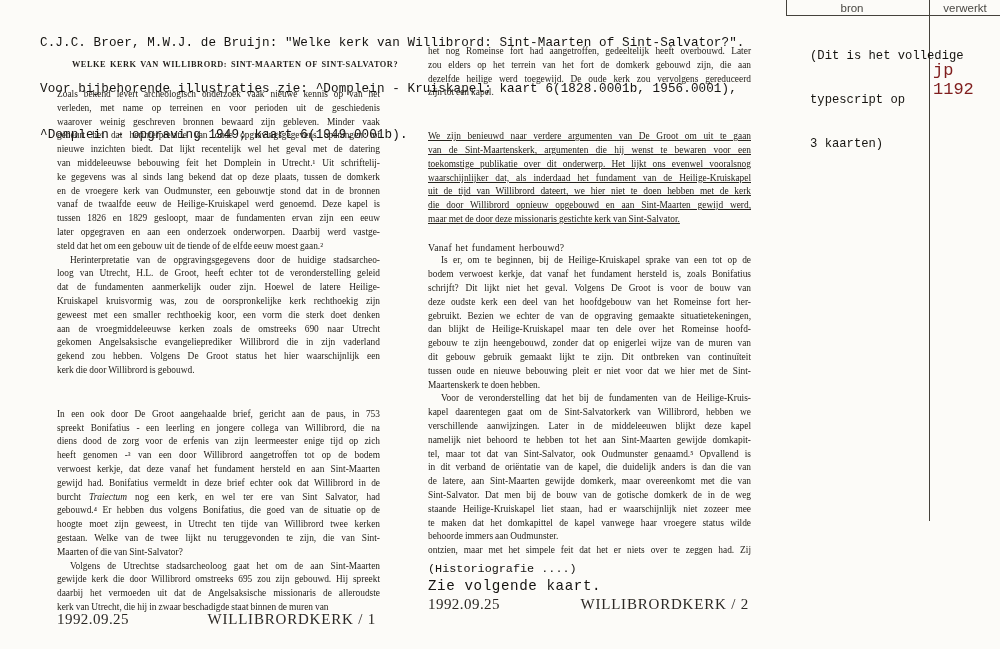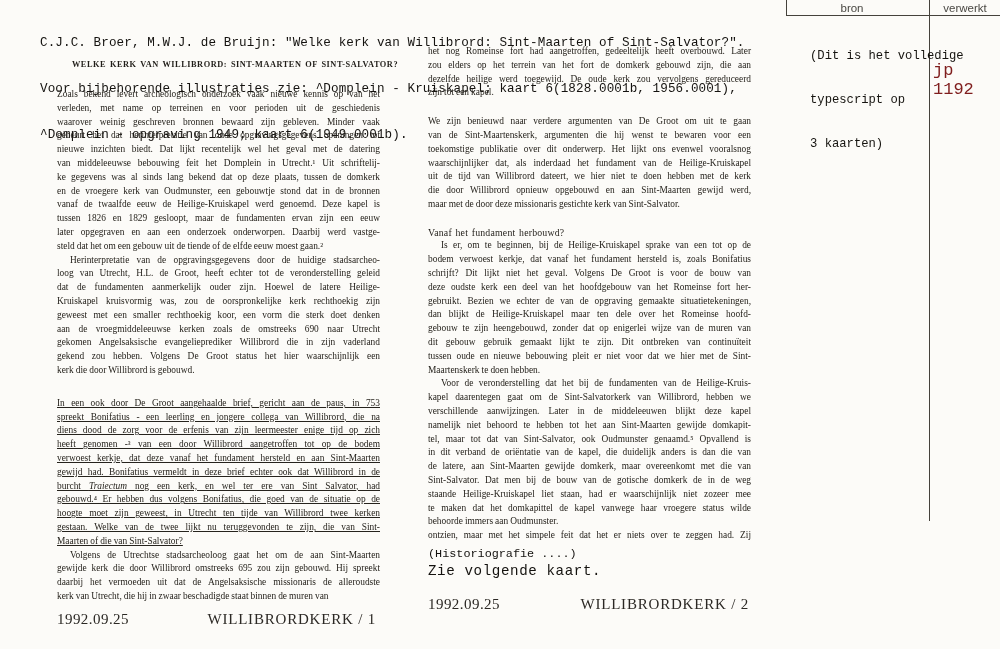--- a/index.html
+++ b/index.html
@@ -108,21 +108,21 @@
           <div class="line jl ind">Herinterpretatie van de opgravingsgegevens door de huidige stadsarcheo-</div>
           <div class="line jl">loog van Utrecht, H.L. de Groot, heeft echter tot de veronderstelling geleid</div>
           <div class="line jl">dat de fundamenten aanmerkelijk ouder zijn. Hoewel de latere Heilige-</div>
           <div class="line jl">Kruiskapel kruisvormig was, zou de oorspronkelijke kerk rechthoekig zijn</div>
           <div class="line jl">geweest met een smaller rechthoekig koor, een vorm die sterk doet denken</div>
           <div class="line jl">aan de vroegmiddeleeuwse kerken zoals de omstreeks 690 naar Utrecht</div>
           <div class="line jl">gekomen Angelsaksische evangelieprediker Willibrord die in zijn vaderland</div>
           <div class="line jl">gekend zou hebben. Volgens De Groot status het hier waarschijnlijk een</div>
           <div class="line ll">kerk die door Willibrord is gebouwd.</div>
         </div>
-        <div class="para p-body" style="margin-top: 19px; text-decoration: underline;">
+        <div class="para p-body" style="margin-top: 30px;">
           <div class="line jl">In een ook door De Groot aangehaalde brief, gericht aan de paus, in 753</div>
           <div class="line jl">spreekt Bonifatius - een leerling en jongere collega van Willibrord, die na</div>
           <div class="line jl">diens dood de zorg voor de erfenis van zijn leermeester enige tijd op zich</div>
           <div class="line jl">heeft genomen -³ van een door Willibrord aangetroffen tot op de bodem</div>
           <div class="line jl">verwoest kerkje, dat deze vanaf het fundament hersteld en aan Sint-Maarten</div>
           <div class="line jl">gewijd had. Bonifatius vermeldt in deze brief echter ook dat Willibrord in de</div>
           <div class="line jl">burcht <i>Traiectum</i> nog een kerk, en wel ter ere van Sint Salvator, had</div>
           <div class="line jl">gebouwd.⁴ Er hebben dus volgens Bonifatius, die goed van de situatie op de</div>
           <div class="line jl">hoogte moet zijn geweest, in Utrecht ten tijde van Willibrord twee kerken</div>
           <div class="line jl">gestaan. Welke van de twee lijkt nu teruggevonden te zijn, die van Sint-</div>
@@ -142,21 +142,21 @@
   </div>
 
   <div class="col col-right">
     <div>
         <div class="para p-body">
           <div class="line jl">het nog Romeinse fort had aangetroffen, gedeeltelijk heeft overbouwd. Later</div>
           <div class="line jl">zou elders op het terrein van het fort de domkerk gebouwd zijn, die aan</div>
           <div class="line jl">dezelfde heilige werd toegewijd. De oude kerk zou vervolgens gereduceerd</div>
           <div class="line ll">zijn tot een kapel.</div>
         </div>
-        <div class="para p-body" style="margin-top: 15px;">
+        <div class="para p-body" style="margin-top: 30px; text-decoration: underline;">
           <div class="line jl">We zijn benieuwd naar verdere argumenten van De Groot om uit te gaan</div>
           <div class="line jl">van de Sint-Maartenskerk, argumenten die hij wenst te bewaren voor een</div>
           <div class="line jl">toekomstige publikatie over dit onderwerp. Het lijkt ons evenwel vooralsnog</div>
           <div class="line jl">waarschijnlijker dat, als inderdaad het fundament van de Heilige-Kruiskapel</div>
           <div class="line jl">uit de tijd van Willibrord dateert, we hier niet te doen hebben met de kerk</div>
           <div class="line jl">die door Willibrord opnieuw opgebouwd en aan Sint-Maarten gewijd werd,</div>
           <div class="line ll">maar met de door deze missionaris gestichte kerk van Sint-Salvator.</div>
         </div>
         <div class="para p-subheading" style="margin-top: 13.8px;">
           <div class="line">Vanaf het fundament herbouwd?</div>

